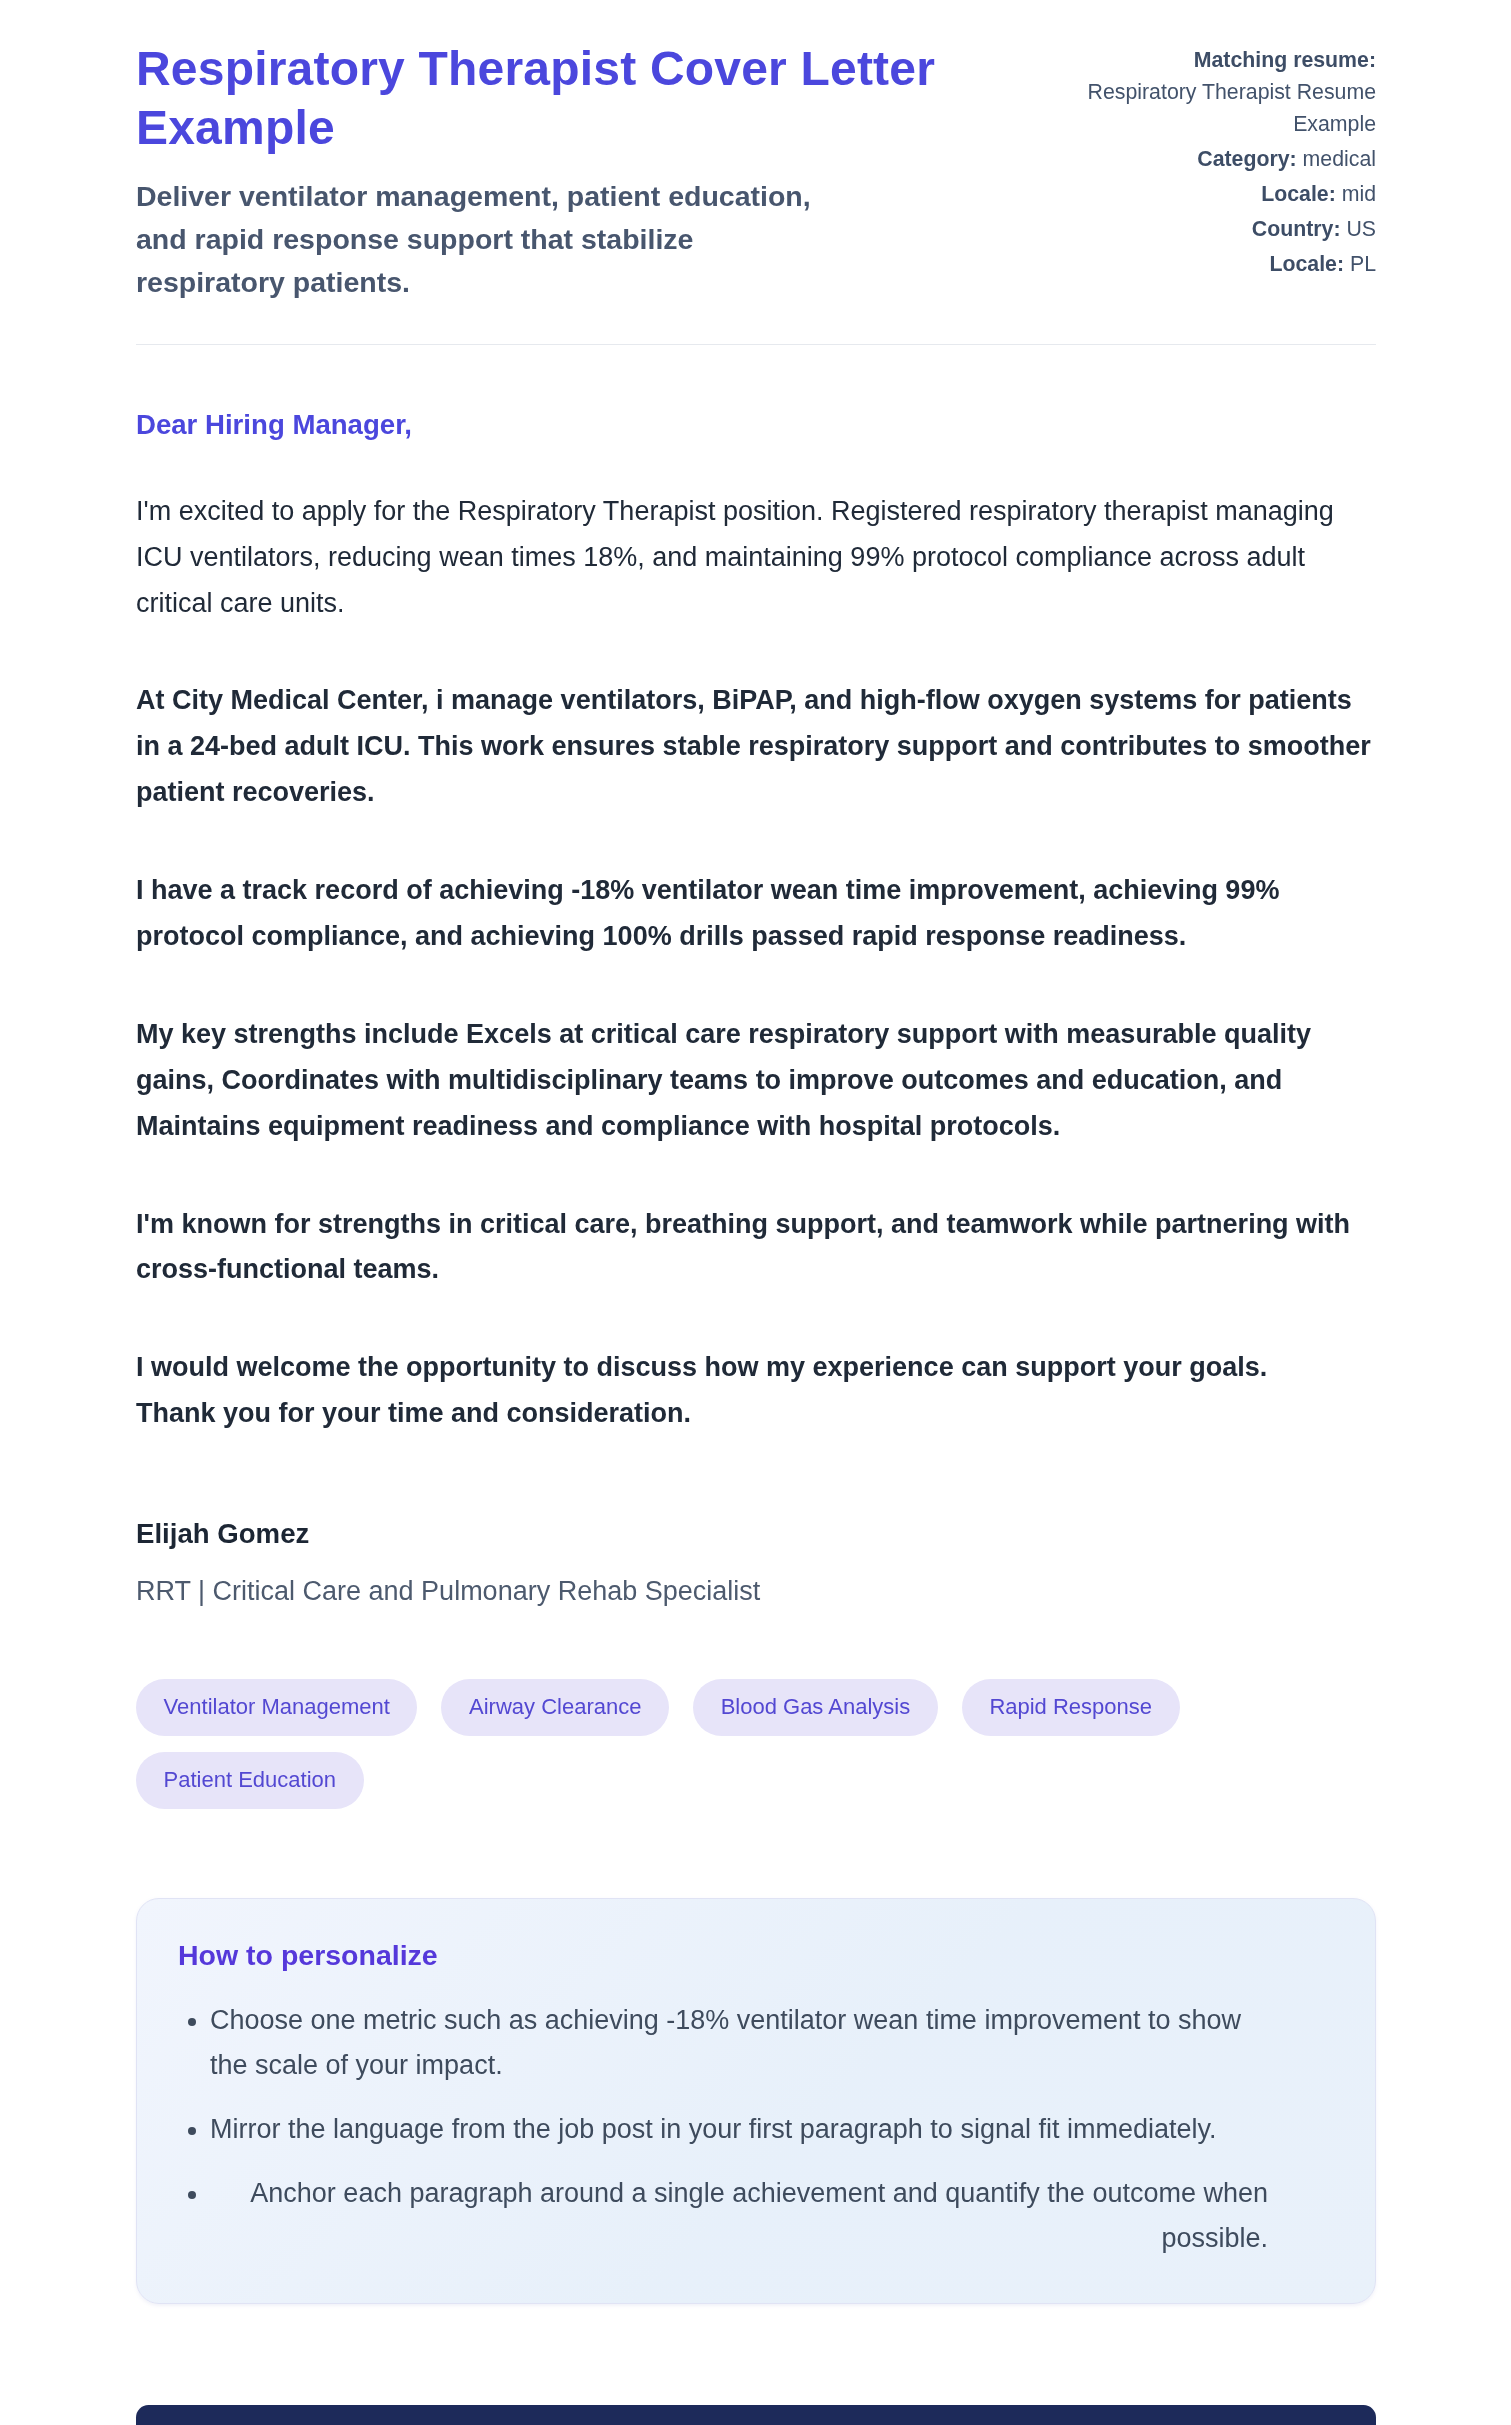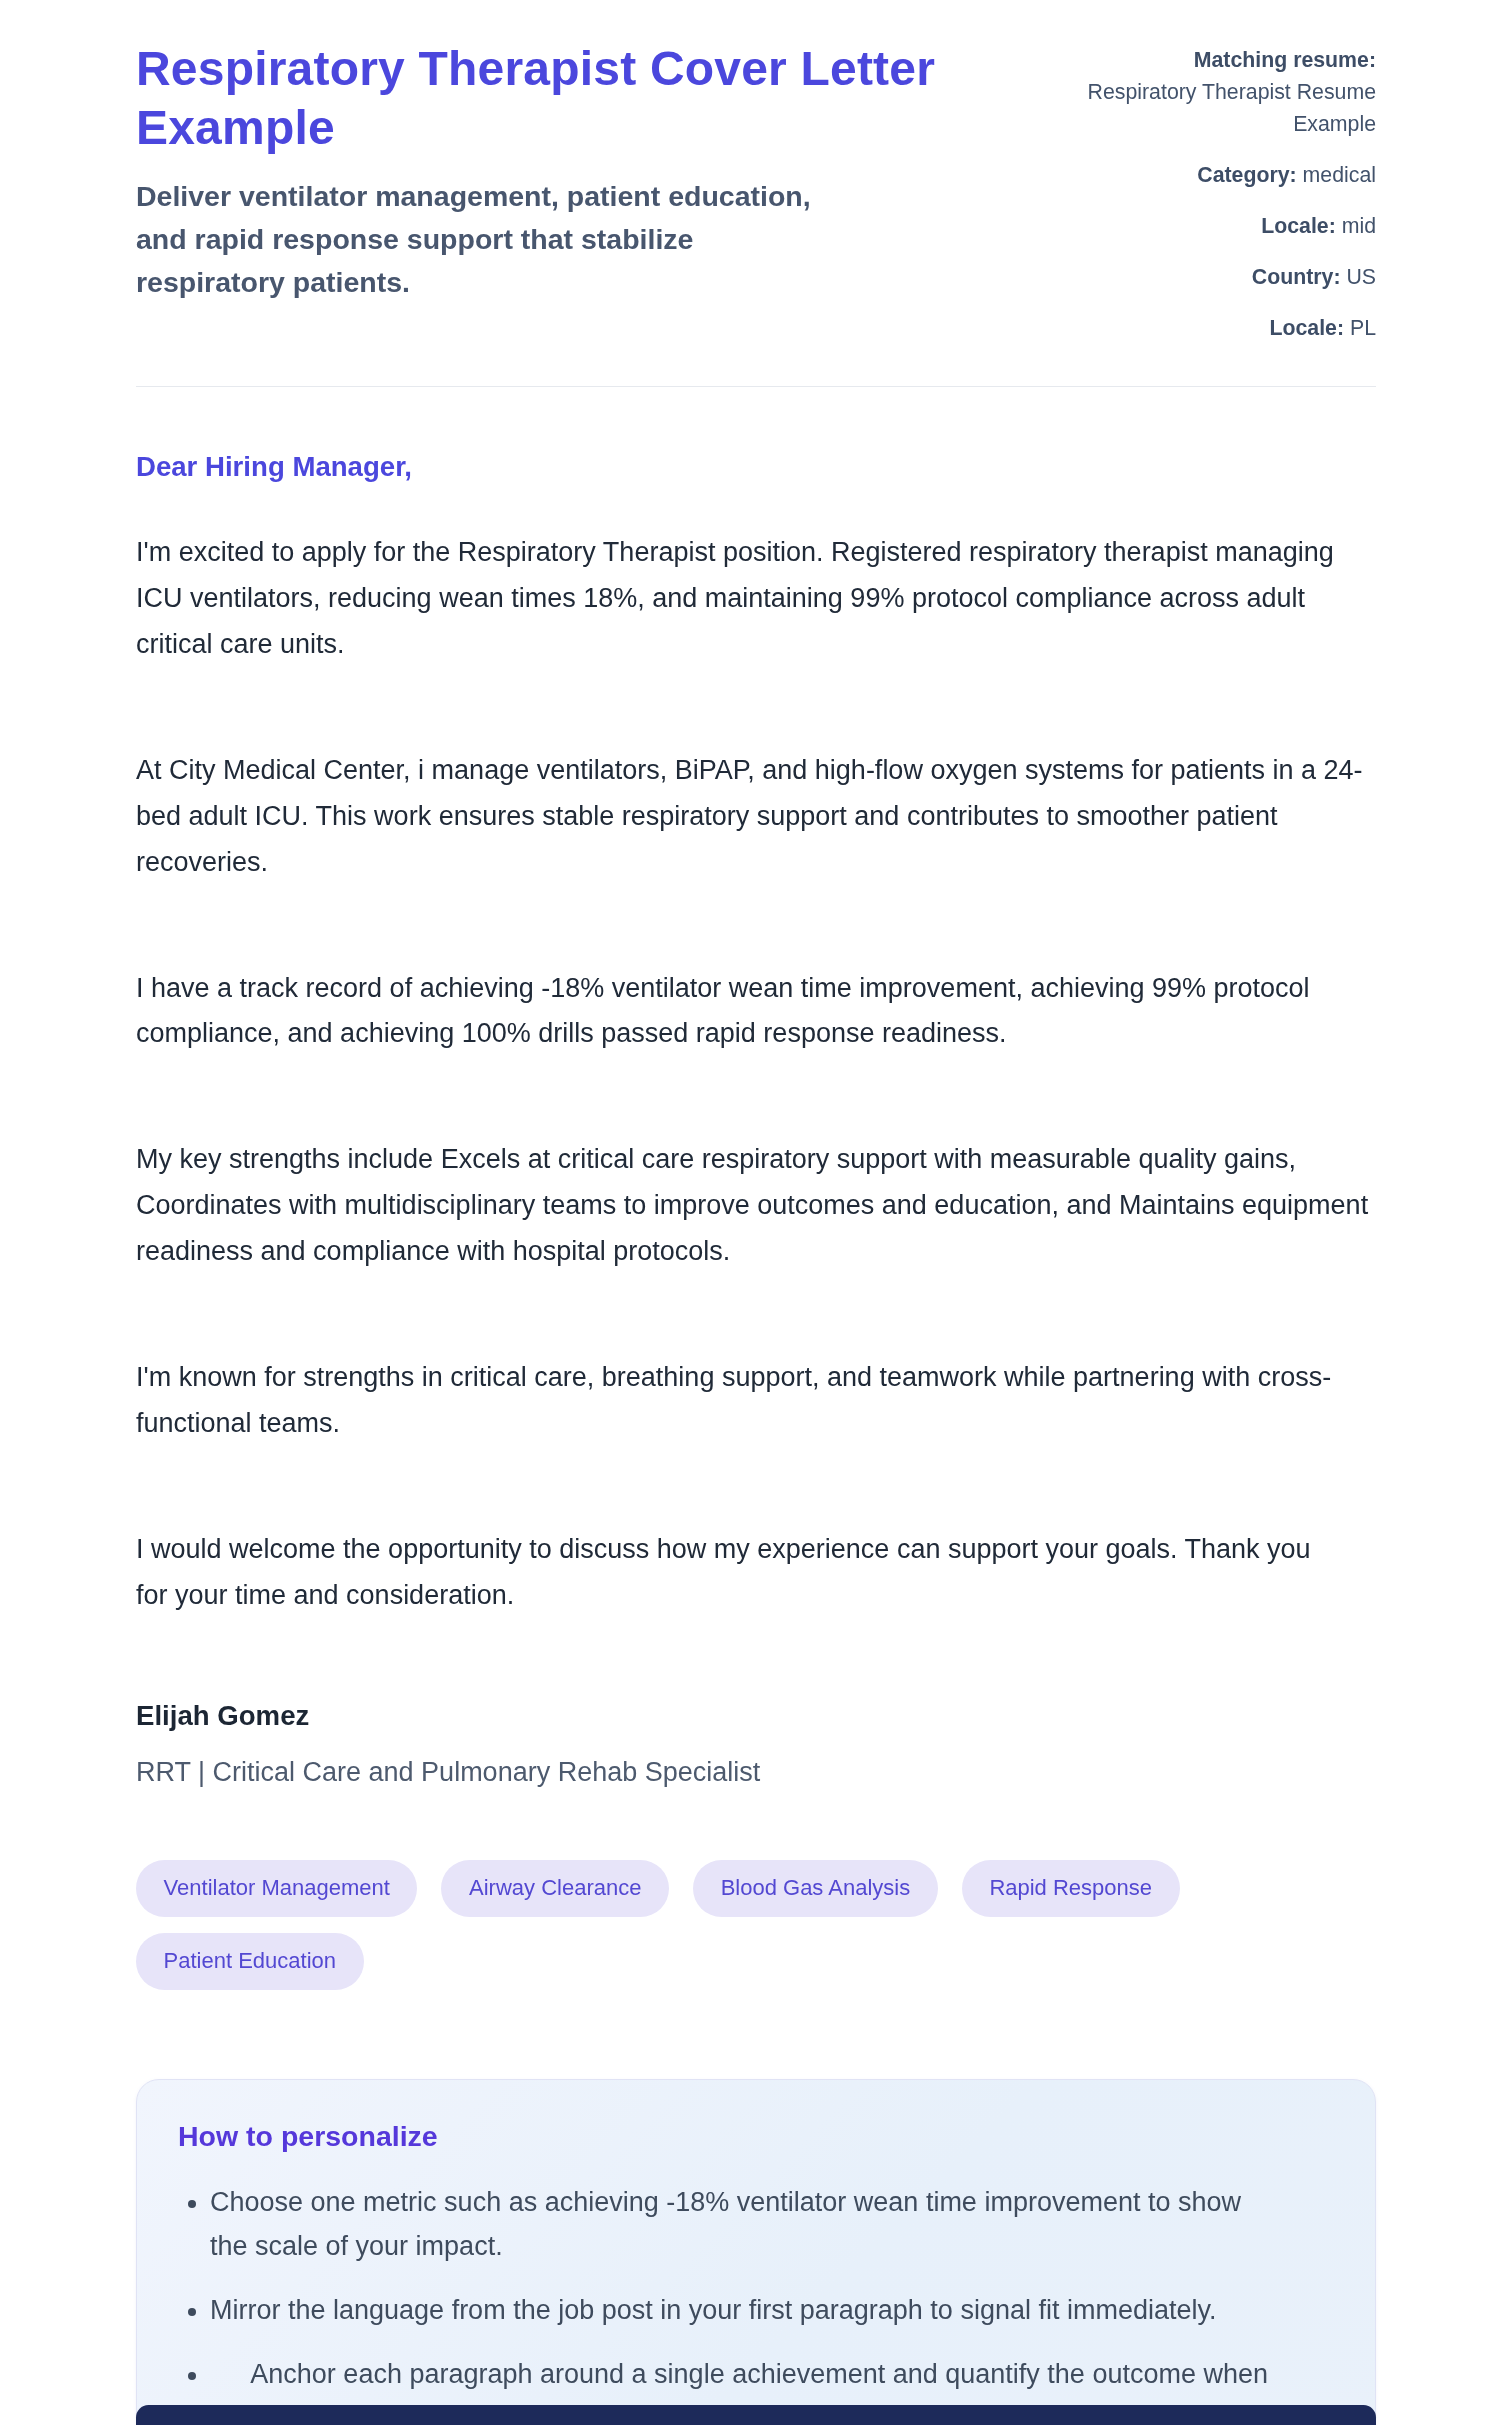--- a/index.html
+++ b/index.html
@@ -19,28 +19,28 @@
     color: #4b47dd; letter-spacing: 0.2px;
   }
   .page-subtitle {
     max-width: 711px; margin: 18px 0 0 0;
     font-size: 28.5px; line-height: 1.5; font-weight: 700;
     color: #48566e;
   }
   .meta { width: 391px; flex: none; text-align: right; color: #42526b; font-size: 21.3px; line-height: 1.5; padding-top: 5.3px; }
   .meta .label { font-weight: 700; color: #3d4d66; }
   .meta .resume-value { max-width: 293px; margin-left: auto; }
-  .meta .row { margin-top: 19px; }
+  .meta .row { margin-top: 3px; }
 
   .divider { border: none; border-top: 1.8px solid #e6e9ee; margin: 41px 0 0 0; }
 
   
   .greeting { margin: 59px 0 0 0; font-size: 27.6px; font-weight: 700; color: #4b47dd; line-height: 1.5; }
   .para { margin: 0; margin-top: 43px; max-width: 1245px; font-size: 27px; line-height: 1.7; color: #202a38; }
-  .para + .para { margin-top: 80px; }
+  .para + .para { margin-top: 52px; font-weight: bold; }
   .para.narrow { max-width: 1183px; }
 
   .sig-name { margin: 76px 0 0 0; font-size: 27.6px; font-weight: 700; color: #1c2634; line-height: 1.5; }
   .sig-role { margin: 14.2px 0 0 0; font-size: 27px; color: #4d5a6e; line-height: 1.7; }
 
   
   .tags { margin-top: 64px; display: flex; flex-wrap: wrap; gap: 16px 24px; max-width: 1191px; }
   .tag {
     display: inline-block; background: #e7e4f9; color: #5348d2;
     font-size: 22px; line-height: 1.3; padding: 14.2px 27.6px;

